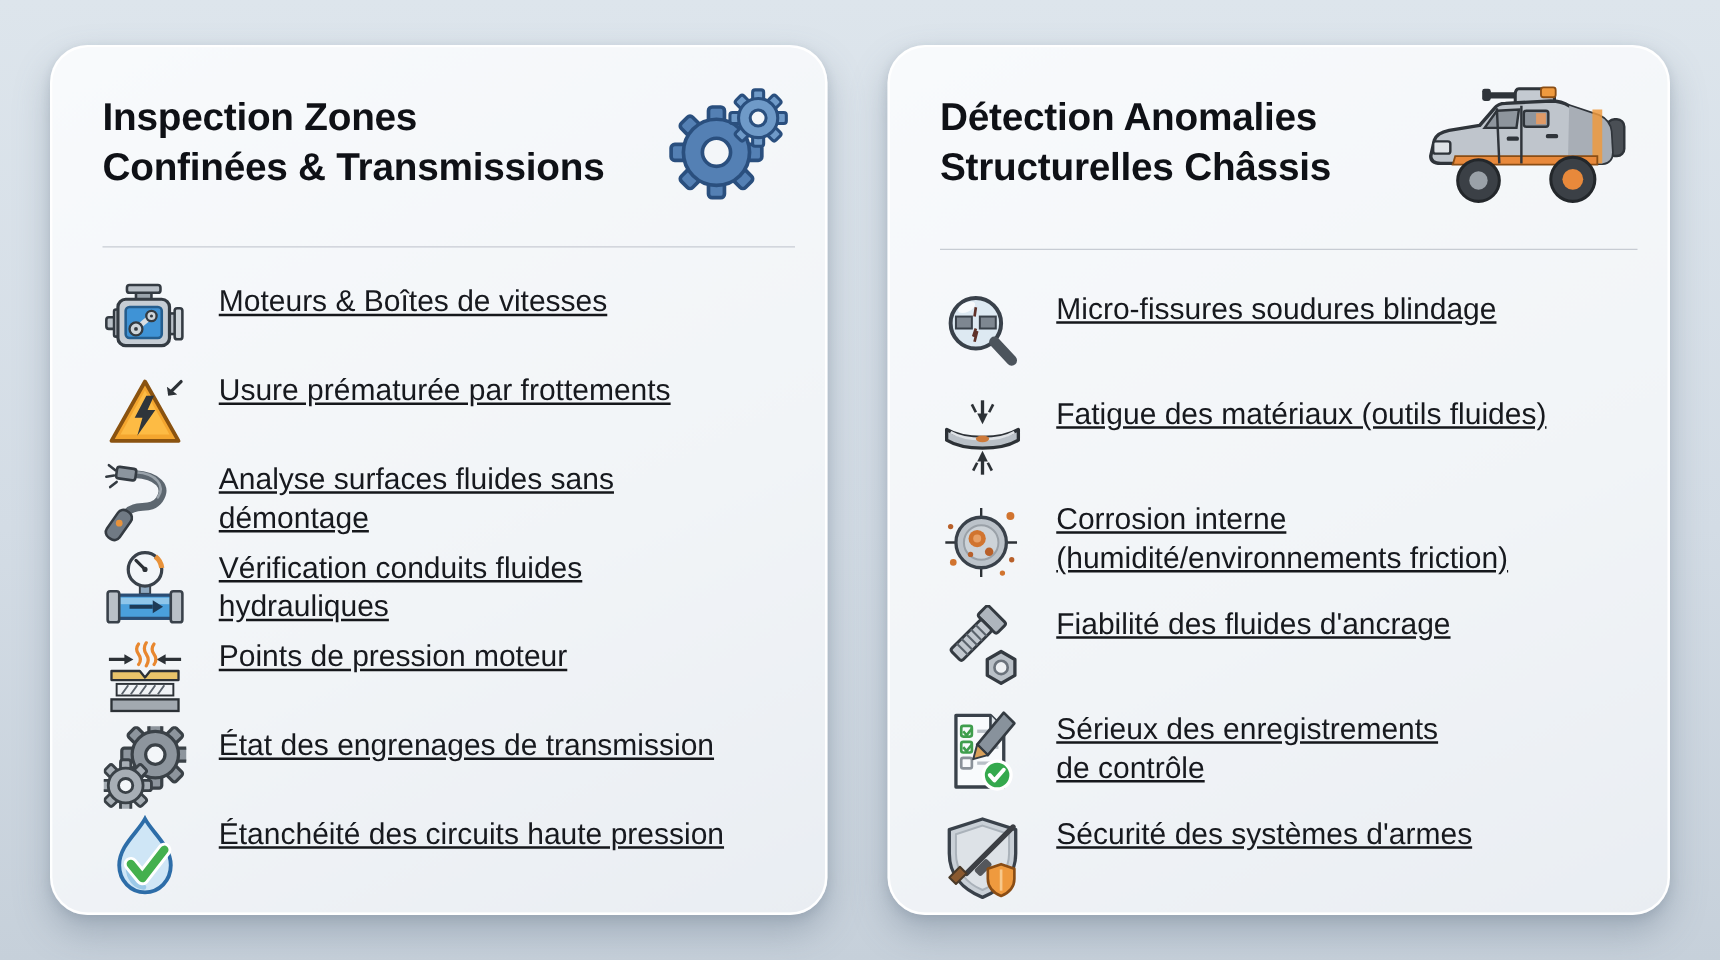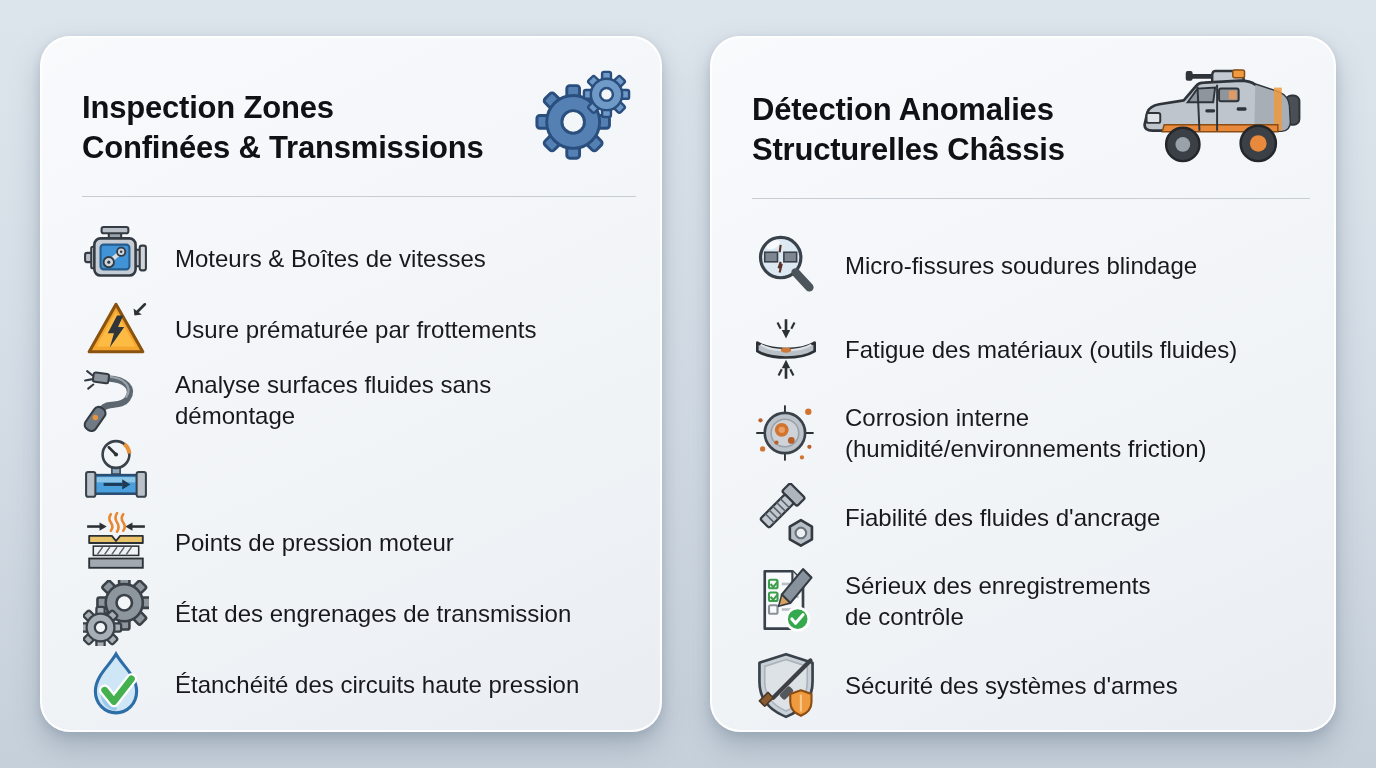--- a/index.html
+++ b/index.html
@@ -12,31 +12,31 @@
   .card{
     position:absolute;top:36px;height:696px;box-sizing:border-box;
     background:linear-gradient(155deg,#f8fafc 0%,#f1f4f7 60%,#e9edf2 100%);
     border:2px solid rgba(255,255,255,.95);
     border-radius:30px;
     box-shadow:0 14px 28px rgba(93,109,128,.35),0 3px 8px rgba(93,109,128,.18);
     padding:30px 22px 0 40px;
   }
   .card-left{left:40px;width:622px;}
   .card-right{left:710px;width:626px;}
-  .card-header{display:flex;justify-content:space-between;align-items:flex-end;}
+  .card-header{display:flex;justify-content:space-between;align-items:flex-start;}
   .card-title{
     margin:6px 0 0 0;font-size:31px;line-height:40px;font-weight:800;
     letter-spacing:-.2px;color:#0f1116;white-space:pre-line;
   }
   .title-icon{flex:0 0 auto;margin-right:6px;}
   .divider{border:none;border-top:1.5px solid #c7ccd3;margin:28px 2px 0 0;}
   .items{list-style:none;margin:0;padding:0;display:flex;flex-direction:column;}
   .card-left .items{margin-top:28px;gap:5px;}
   .card-right .items{margin-top:32px;gap:16px;}
-  .item{display:flex;align-items:center;gap:25px;min-height:66px;}
+  .item{display:flex;gap:25px;min-height:66px;text-decoration:underline;}
   .item-icon{flex:0 0 68px;display:flex;align-items:center;justify-content:center;}
   .item-label{
     font-size:24px;line-height:31px;font-weight:500;color:#17191e;
     white-space:pre-line;max-width:478px;
   }
 </style>
 </head>
 <body>
 
 <div class="card card-left">
@@ -129,20 +129,22 @@
           <line x1="32" y1="16" x2="25" y2="9" stroke="#2c3136" stroke-width="2.5" stroke-linecap="round"></line>
           <circle cx="32" cy="16" r="2" fill="#2c3136"></circle>
           <rect x="11" y="36" width="42" height="18" fill="#4aa0dc" stroke="#2a4d74" stroke-width="2.5"></rect>
           <rect x="13" y="38" width="38" height="5" fill="#8ec6ea"></rect>
           <rect x="3" y="33" width="9" height="24" rx="2" fill="#b9c0c7" stroke="#39414a" stroke-width="2"></rect>
           <rect x="52" y="33" width="9" height="24" rx="2" fill="#b9c0c7" stroke="#39414a" stroke-width="2"></rect>
           <line x1="20" y1="45" x2="38" y2="45" stroke="#1d3b57" stroke-width="3"></line>
           <polygon points="38,40 46,45 38,50" fill="#1d3b57"></polygon>
         </svg>
       </span>
+      <span class="item-label">Vérification conduits fluides
+hydrauliques</span>
     </li>
     <li class="item">
       <span class="item-icon">
         <svg width="66" height="60" viewBox="0 0 64 56">
           <line x1="4" y1="13" x2="17" y2="13" stroke="#2c3136" stroke-width="2.5"></line>
           <polygon points="16,9 23,13 16,17" fill="#2c3136"></polygon>
           <line x1="60" y1="13" x2="47" y2="13" stroke="#2c3136" stroke-width="2.5"></line>
           <polygon points="48,9 41,13 48,17" fill="#2c3136"></polygon>
           <path d="M27 1 q-3 4 0 8 q3 4 0 8" fill="none" stroke="#e8872f" stroke-width="2.5" stroke-linecap="round"></path>
           <path d="M33 0 q-3 4.5 0 9 q3 4.5 0 9" fill="none" stroke="#e8872f" stroke-width="2.5" stroke-linecap="round"></path>

